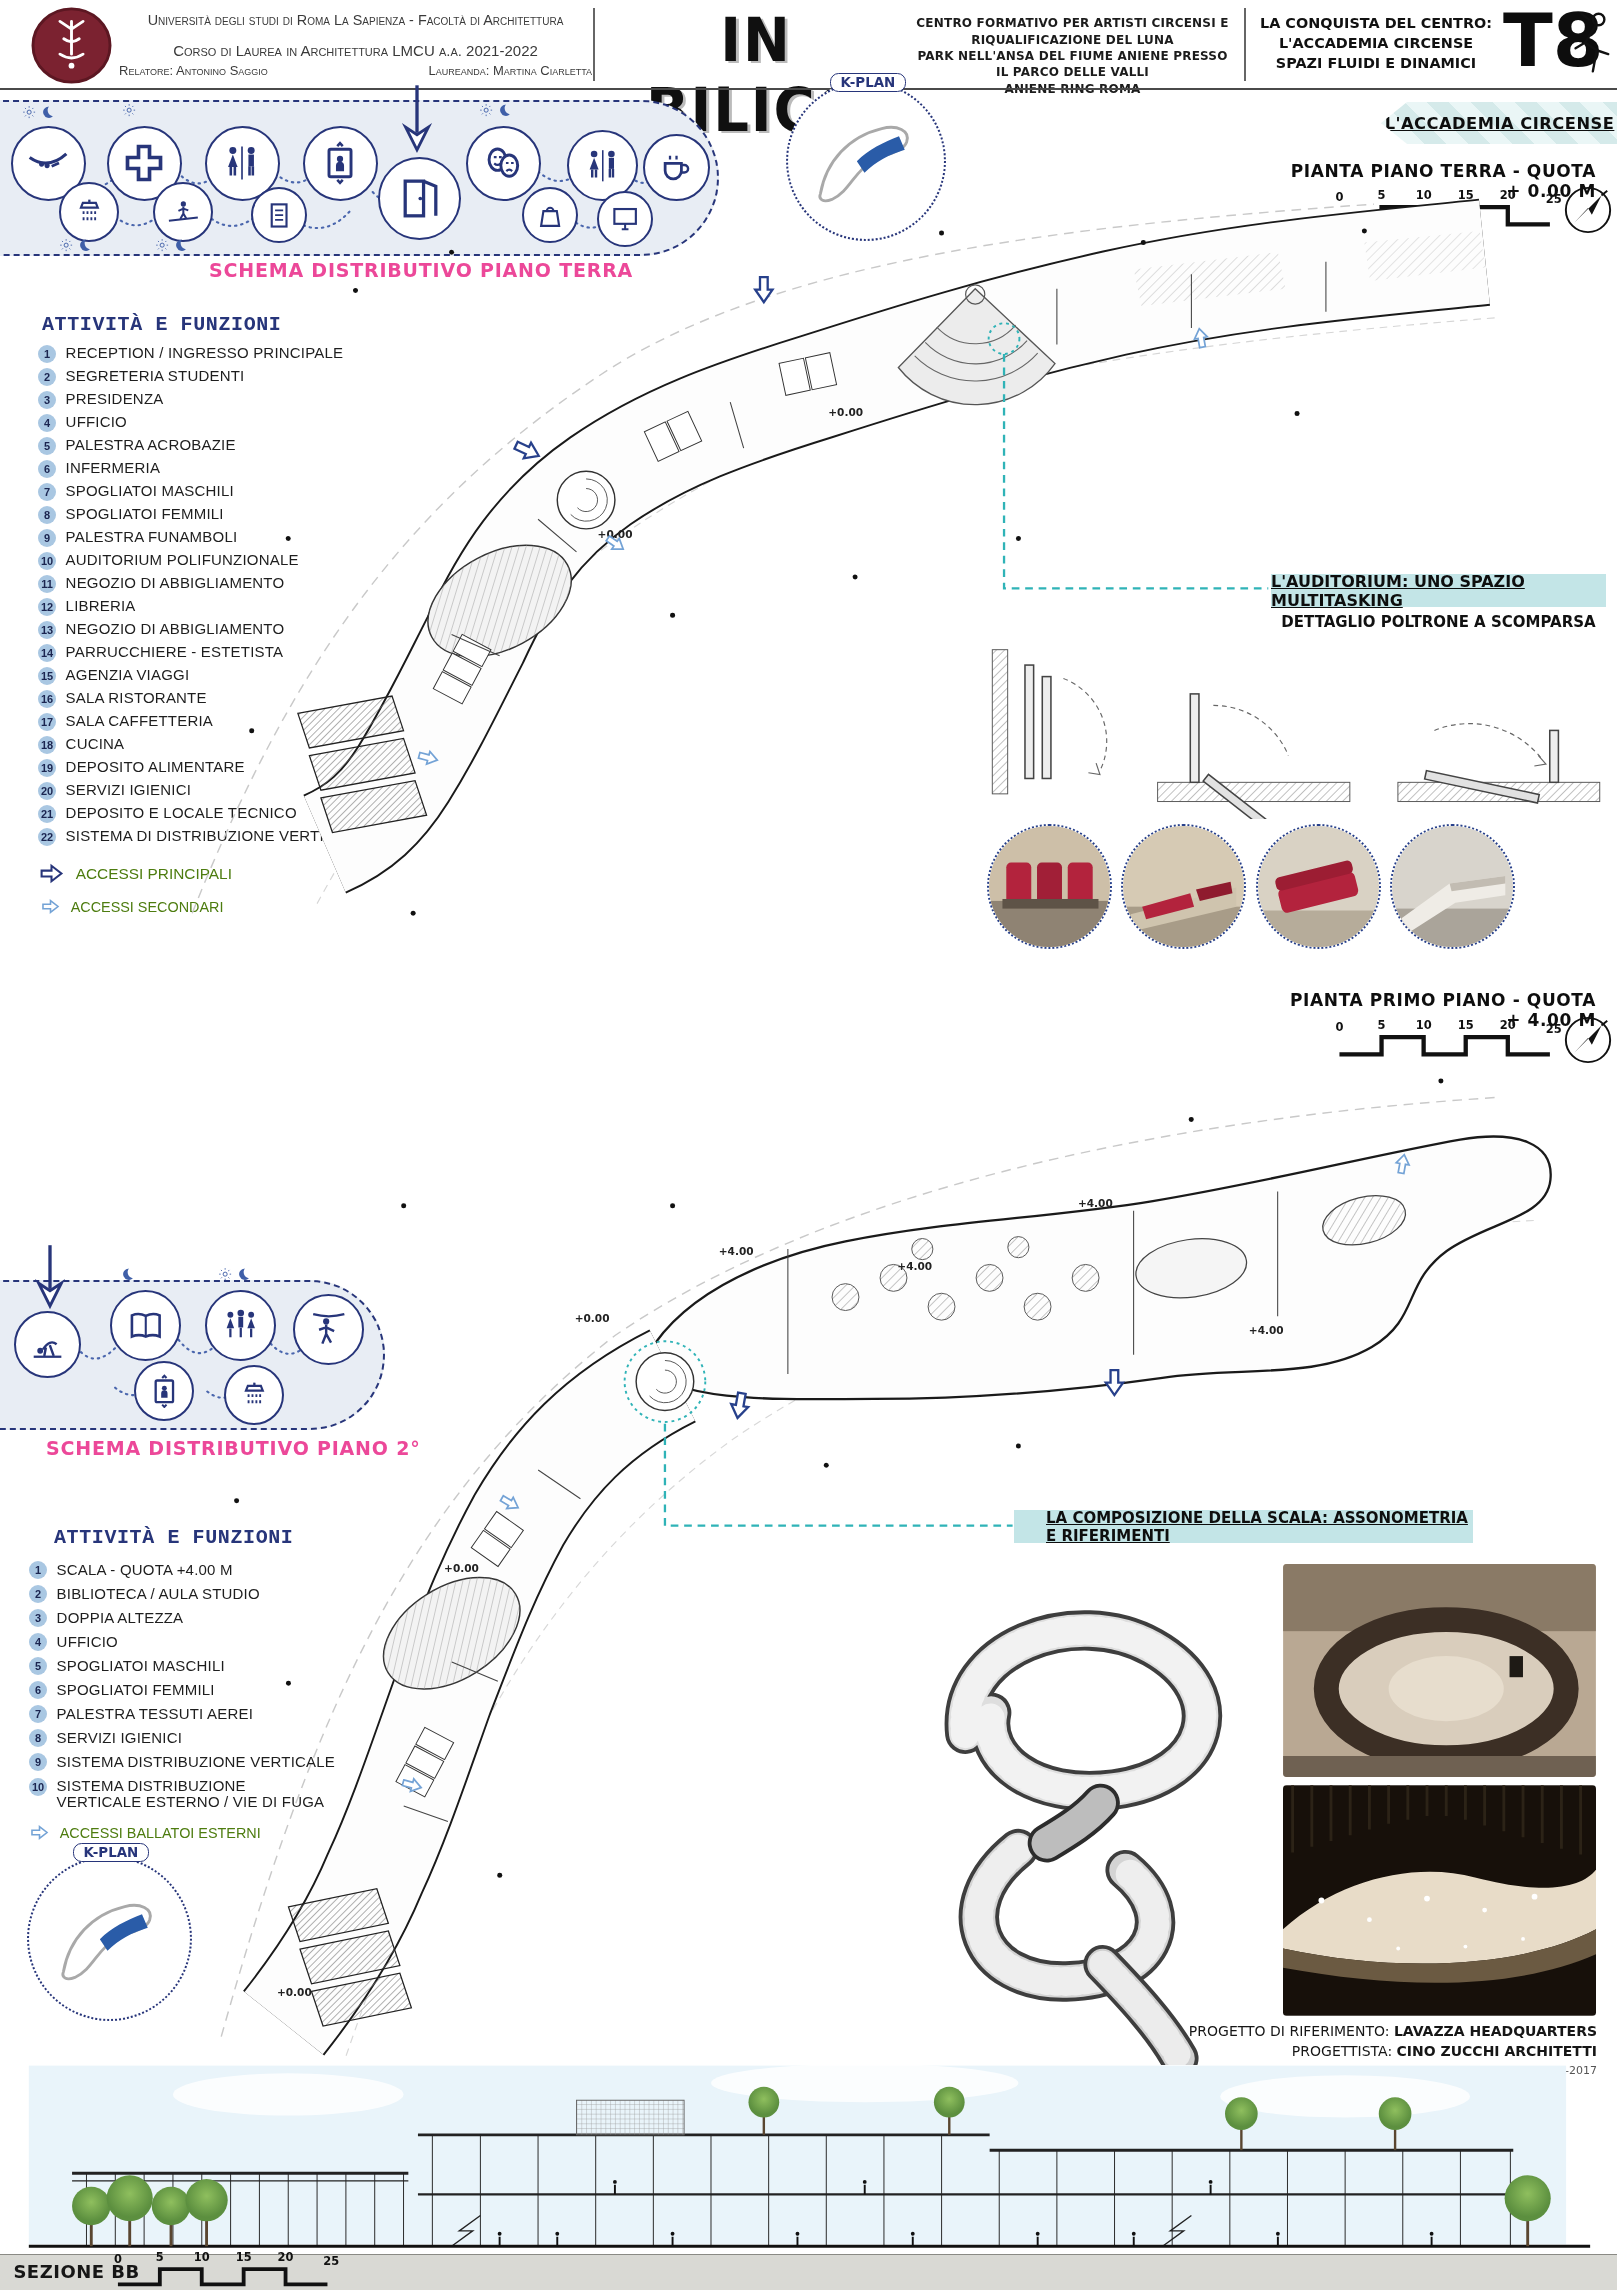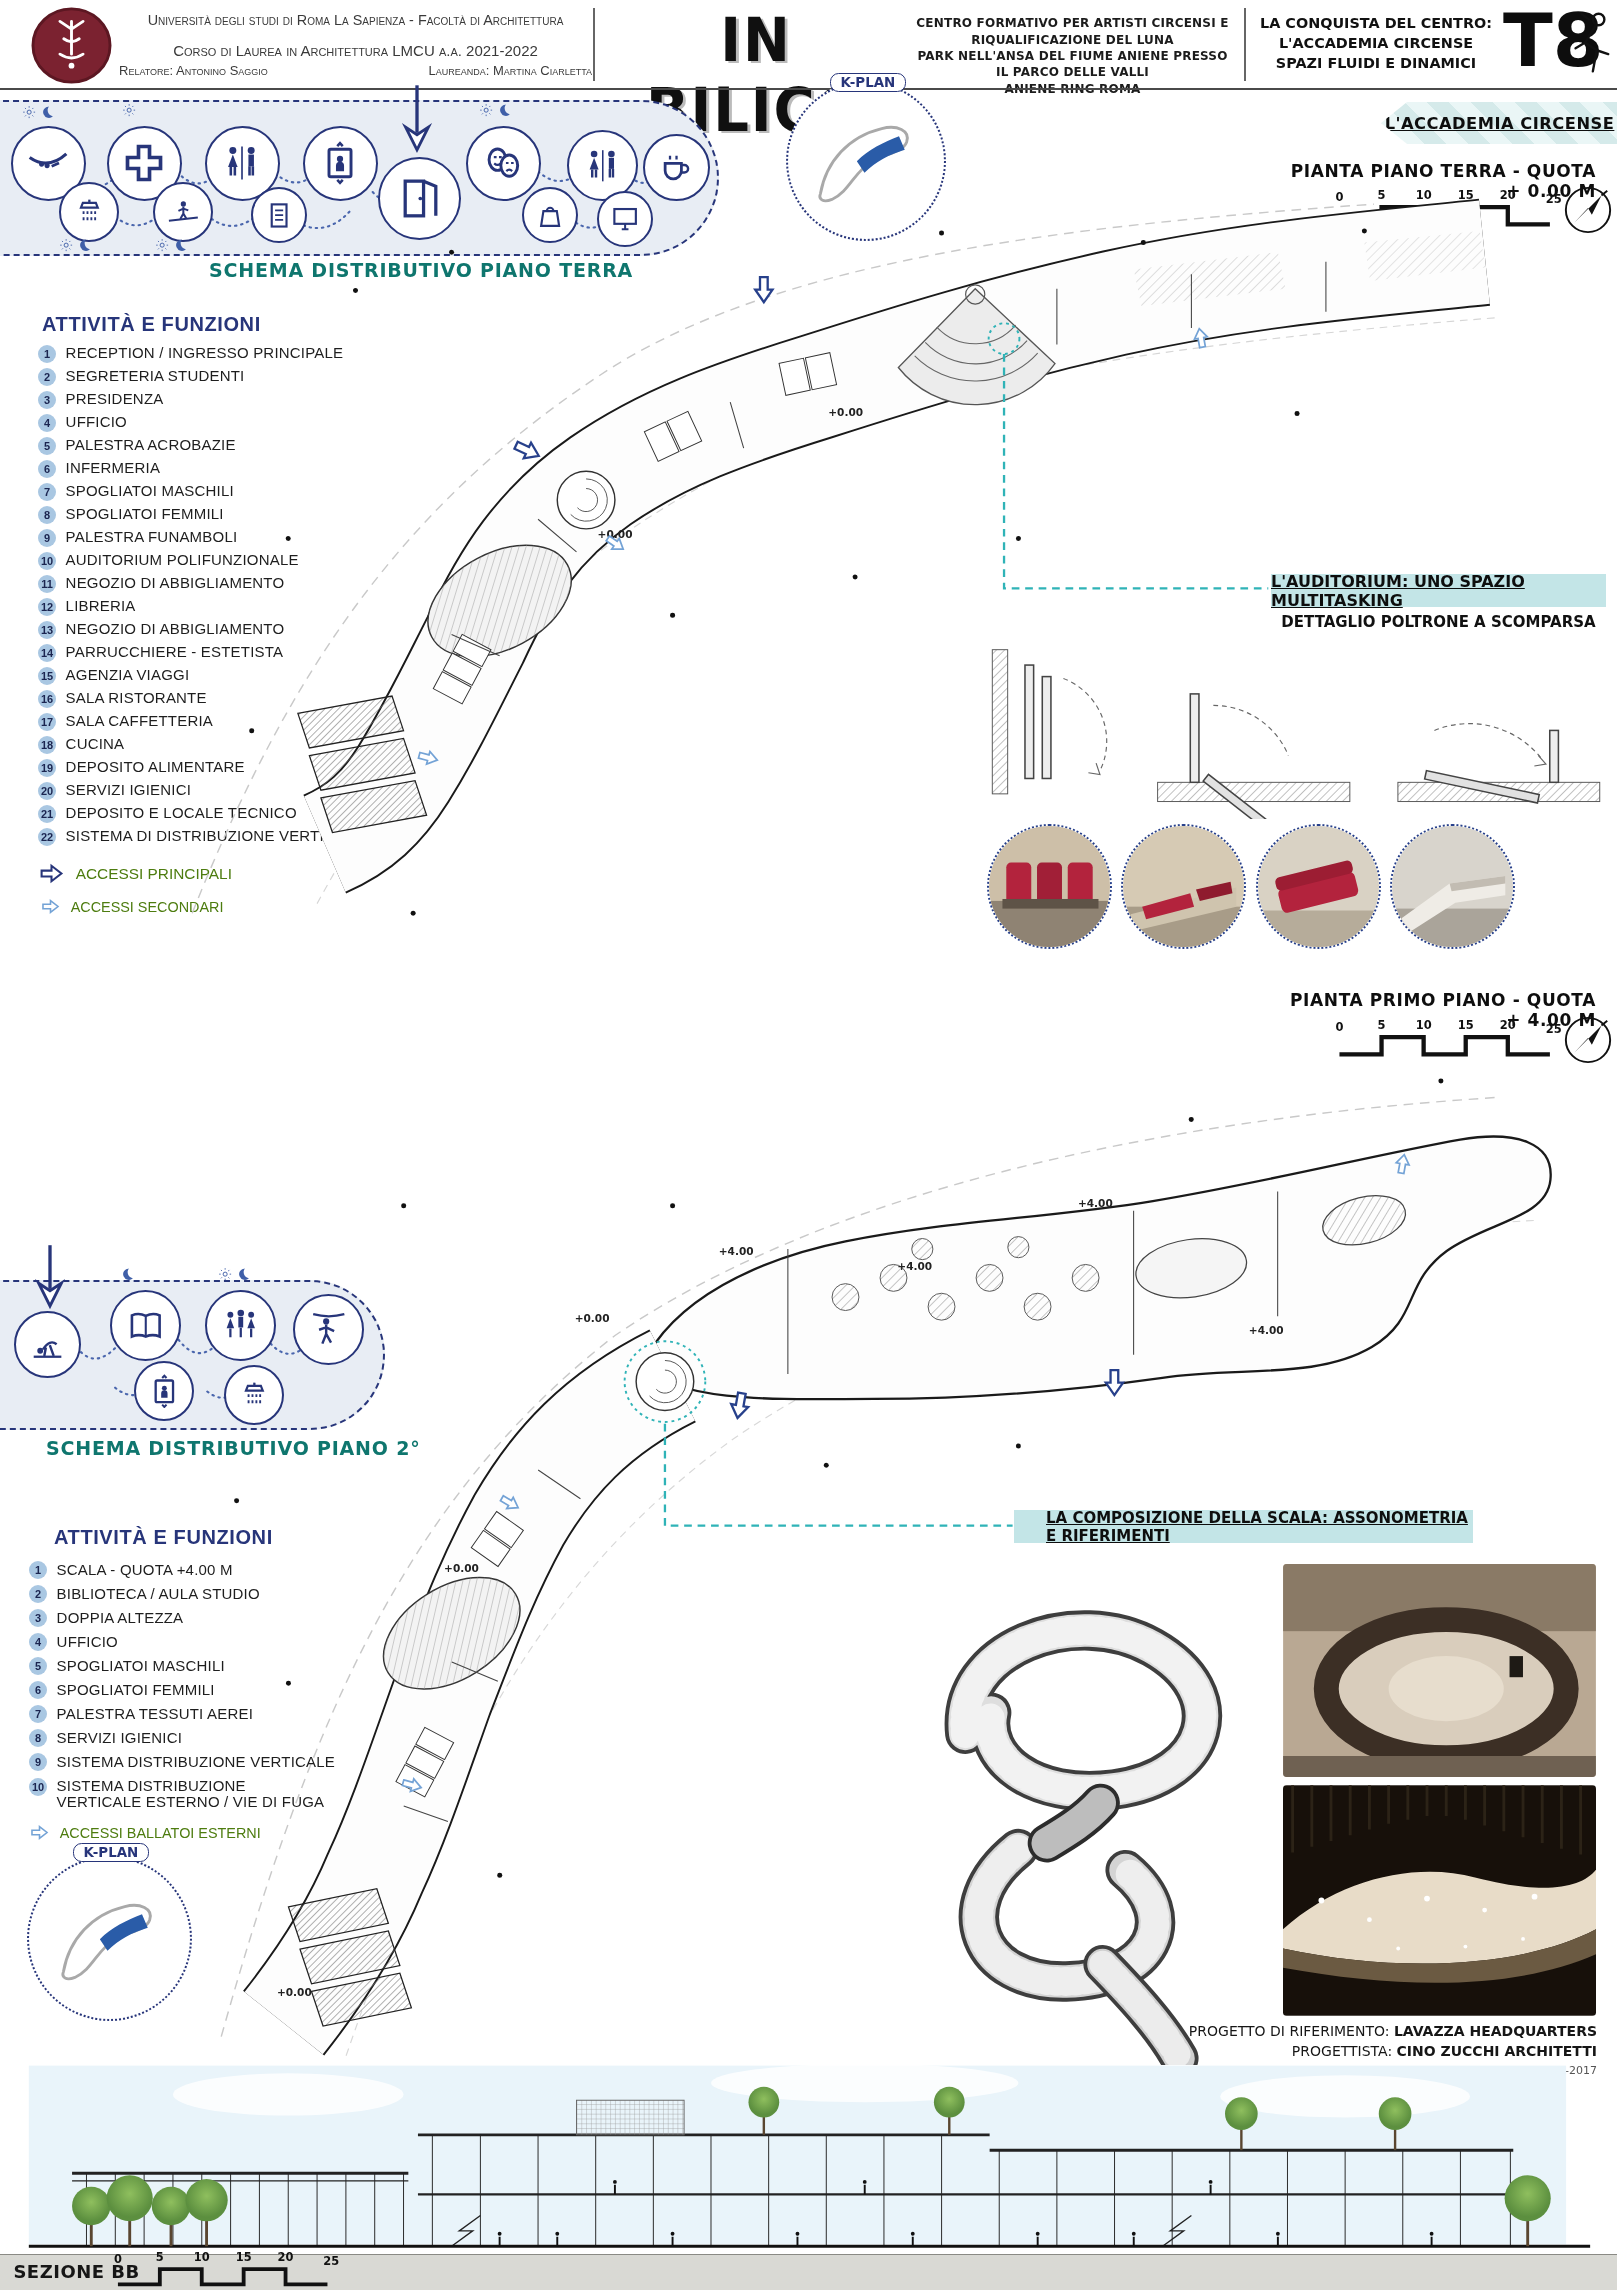--- a/index.html
+++ b/index.html
@@ -17,23 +17,23 @@
   .proj{font-family:"DejaVu Sans",sans-serif;font-weight:700;font-size:14.4px;line-height:20px;
         text-align:center;color:#111;}
   #tavola{font-family:"DejaVu Sans",sans-serif;font-weight:900;font-size:73px;color:#0d0d0d;line-height:73px;}
   
   .strip{background:#e8edf4;border:2.9px dashed #27357a;}
   .icn{position:absolute;background:#fff;border:2.4px solid #27357a;border-radius:50%;
        display:flex;align-items:center;justify-content:center;}
   .icn svg{width:62%;height:62%;}
   .mini{position:absolute;display:flex;gap:1.9px;}
   .mini svg{width:16.3px;height:16.3px;}
-  .sec-title{font-family:"DejaVu Sans",sans-serif;font-weight:700;color:#0f766e;letter-spacing:0.8px;}
+  .sec-title{font-family:"DejaVu Sans",sans-serif;font-weight:700;color:#ec4899;letter-spacing:0.8px;}
   
-  .lhead{font-family:Liberation Sans, sans-serif;font-weight:700;color:#27357a;font-size:20px;letter-spacing:0.6px;}
+  .lhead{font-family:Liberation Mono, monospace;font-weight:700;color:#27357a;font-size:20px;letter-spacing:0.6px;}
   .lrow{display:flex;align-items:center;gap:9.6px;}
   .badge{width:18px;height:18px;border-radius:50%;background:#a9c7e2;color:#1b2550;
          font-size:11px;font-weight:700;display:flex;align-items:center;justify-content:center;flex:0 0 18px;}
   .ltxt{font-size:15px;color:#1e1e1e;letter-spacing:0.2px;line-height:16.3px;}
   .arow{display:flex;align-items:center;gap:7.7px;font-size:15.4px;color:#4d7c0f;}
   
   #accademia-banner{background:repeating-linear-gradient(45deg,#d5eaea 0 15.4px,#eaf6f6 15.4px 31px);
       clip-path:polygon(0 50%,11% 0,100% 0,100% 100%,11% 100%);
       display:flex;align-items:center;justify-content:center;}
   #accademia-banner span{font-family:"DejaVu Sans",sans-serif;font-weight:800;font-size:16.3px;

